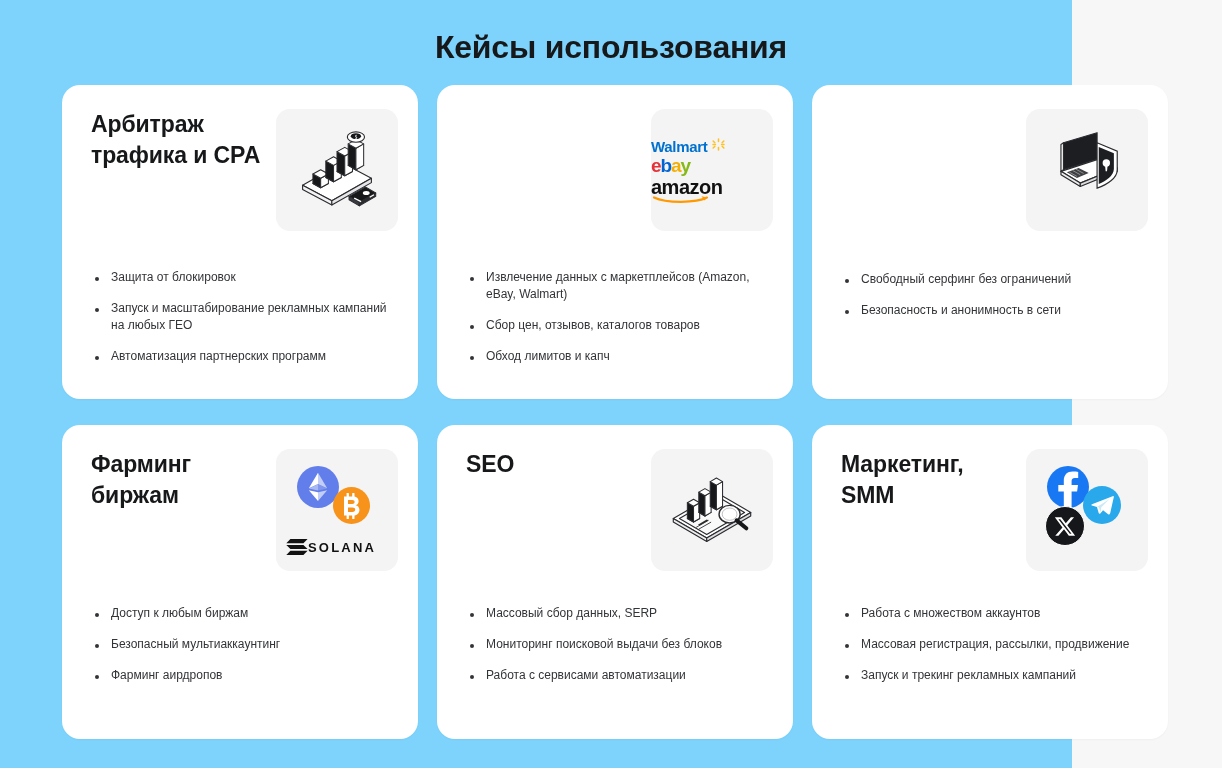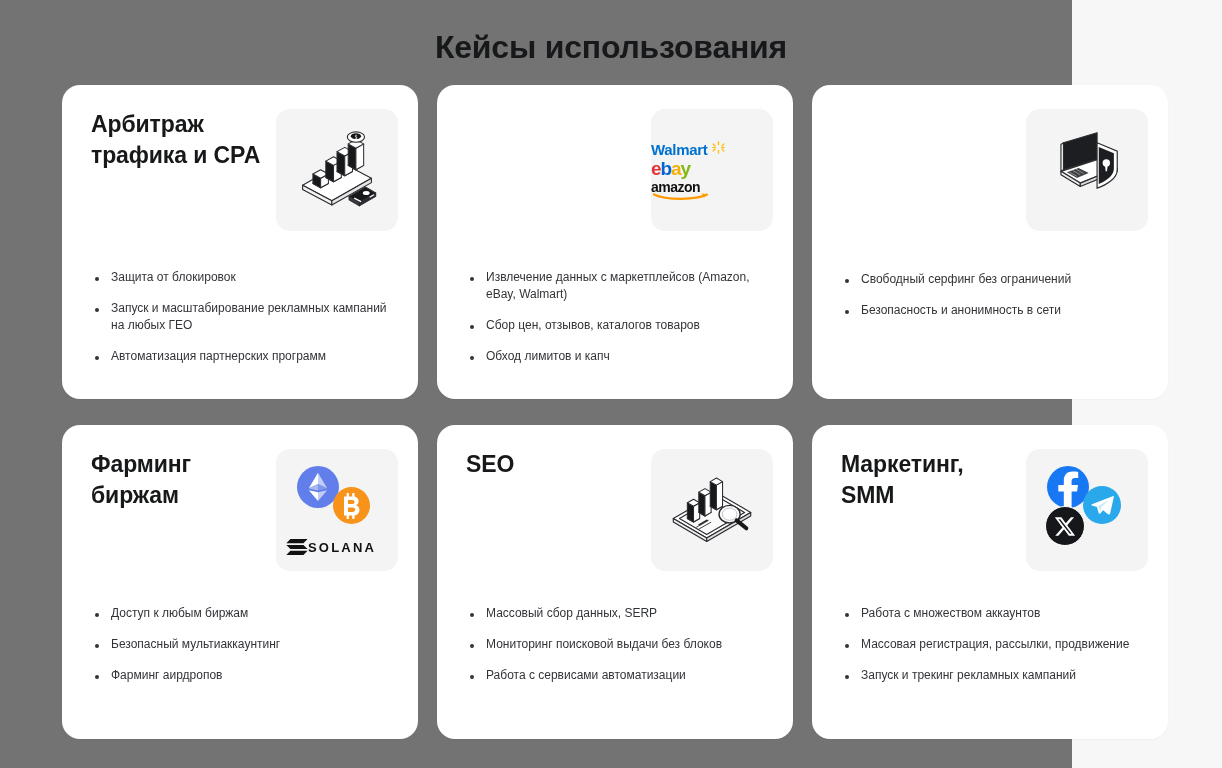--- a/index.html
+++ b/index.html
@@ -7,21 +7,21 @@
   html, body {
     margin: 0; padding: 0;
     width: 1222px; height: 768px;
     background: #f7f7f8;
     font-family: "Liberation Sans", sans-serif;
     overflow: hidden;
   }
   #page {
     position: relative;
     width: 1072px; height: 768px;
-    background: #737373;
+    background: #7dd3fc;
   }
   .page-title {
     position: absolute;
     top: 8px; left: 0; width: 1222px;
     text-align: center;
     font-size: 32px;
     font-weight: bold;
     color: #17181a;
     letter-spacing: -0.2px;
   }
@@ -111,21 +111,21 @@
     font-size: 15px; font-weight: bold; color: #0071ce;
     letter-spacing: -0.3px;
   }
   .ebay-text { font-size: 19px; font-weight: bold; letter-spacing: -1.1px; }
   .ebay-text span:nth-child(1) { color: #e53238; }
   .ebay-text span:nth-child(2) { color: #0064d2; }
   .ebay-text span:nth-child(3) { color: #f5af02; }
   .ebay-text span:nth-child(4) { color: #86b817; }
   .amazon-wrap { position: relative; padding-bottom: 6px; }
   .amazon-text {
-    font-size: 14px; font-weight: bold; color: #111;
+    font-size: 20px; font-weight: bold; color: #111;
     letter-spacing: -0.5px; line-height: 1;
   }
 
   .crypto-stack {
     position: relative; width: 112px; height: 112px;
   }
   .coin { position: absolute; border-radius: 50%; display:flex; align-items:center; justify-content:center; }
   .eth-coin { width: 42px; height: 42px; left: 16px; top: 12px; background: #627eea; }
   .btc-coin { width: 37px; height: 37px; left: 52px; top: 33px; background: #f7931a;
     color: #fff; font-size: 22px; font-weight: bold; font-family: "Liberation Serif", serif; }

